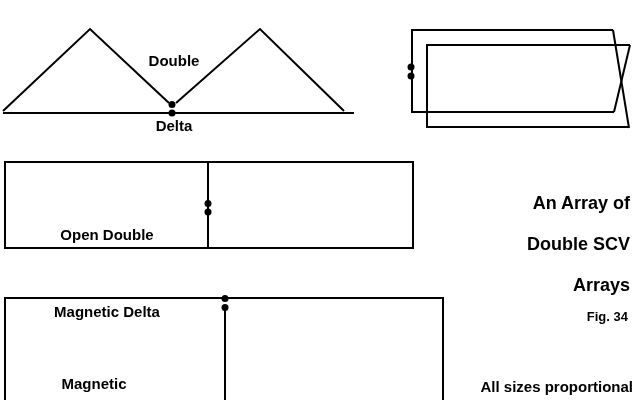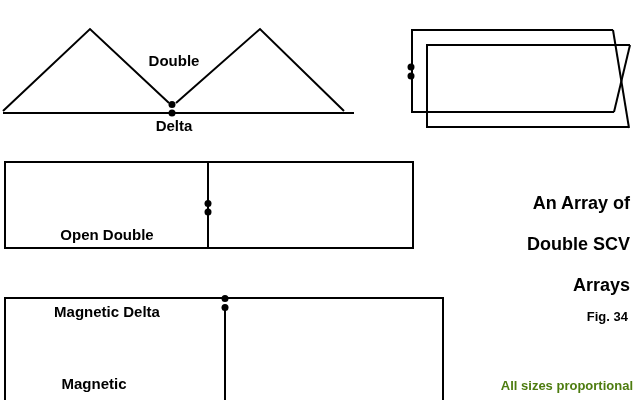--- a/index.html
+++ b/index.html
@@ -54,23 +54,23 @@
     color: #000000;
     font-weight: bold;
     font-size: 13px;
     text-align: right;
     white-space: nowrap;
   }
   .footnote {
     position: absolute;
     right: 5px;
     top: 378px;
-    color: #4d7c0f;
+    color: #000000;
     font-weight: bold;
-    font-size: 13px;
+    font-size: 15px;
     text-align: right;
     white-space: nowrap;
   }
   svg path, svg line, svg rect {
     stroke: #000000;
     stroke-width: 2;
     fill: none;
   }
   svg circle {
     fill: #000000;

